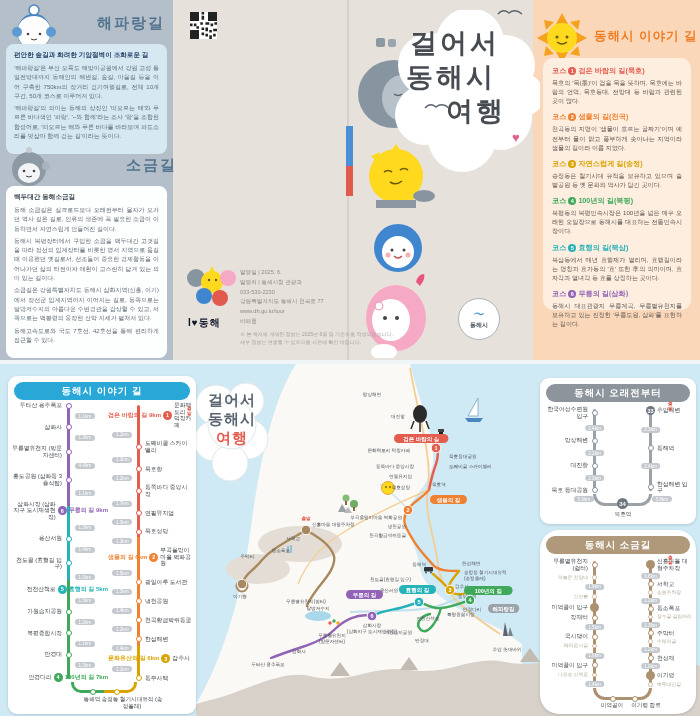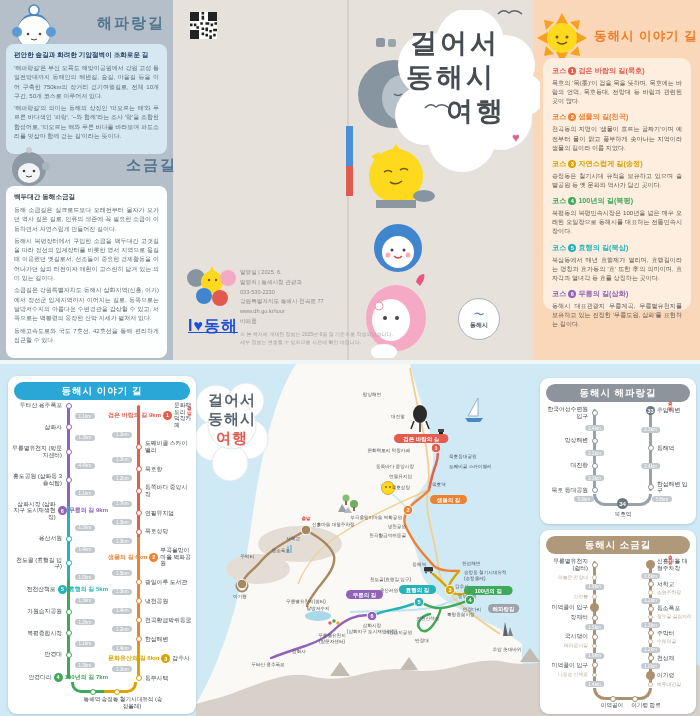--- a/index.html
+++ b/index.html
@@ -13,21 +13,21 @@
   .sec-title{font-size:15px;font-weight:bold;color:#53748f;letter-spacing:2px;text-align:right;}
   .txtbox{border-radius:8px;padding:7px 8px;overflow:hidden;}
   .box-hae{background:#d6e9f3;}
   .box-salt{background:#fdfefe;}
   .txtbox .hl{font-size:6.6px;font-weight:bold;color:#1d3a5f;margin:0 0 4px 0;}
   .box-salt .hl{color:#35404a;}
   .txtbox p{font-size:6px;line-height:1.55;color:#5f6b74;margin:0 0 3px 0;text-align:justify;}
   .qr{left:190px;top:12px;width:27px;height:27px;}
   .cover-line{font-weight:bold;color:#474c52;font-size:27px;letter-spacing:3px;line-height:1;}
   .heart{color:#e0628f;font-size:13px;}
-  .logo-ilove{font-size:16px;font-weight:bold;color:#1d4ed8;letter-spacing:1px;text-decoration:underline;}
+  .logo-ilove{font-size:10px;font-weight:bold;color:#0f172a;letter-spacing:1px;}
   .pub{font-size:5.6px;color:#8b8b8b;line-height:1.75;}
   .note{font-size:5px;color:#a0a0a0;line-height:1.6;}
   .citylogo{width:40px;height:40px;border-radius:50%;background:#fff;border:1.5px solid #aab3ba;display:flex;flex-direction:column;align-items:center;justify-content:center;}
   .citylogo .bird{color:#3f86cf;font-size:11px;line-height:1;}
   .citylogo .cname{font-size:6px;color:#4a5560;font-weight:bold;margin-top:1px;}
   .story-title{font-size:12.5px;font-weight:bold;color:#ef7d25;letter-spacing:1px;}
   .story-card{background:#fdeee0;border-radius:10px;padding:8px 9px;}
   .course{margin-bottom:7px;}
   .course-label{font-size:7.2px;font-weight:bold;display:flex;align-items:center;gap:2px;margin-bottom:2px;}
   .course-label .disc{display:inline-flex;width:8px;height:8px;border-radius:50%;color:#fff;font-size:5.5px;align-items:center;justify-content:center;flex:0 0 8px;}
@@ -80,21 +80,21 @@
   .scol-sr .rname{flex:1;}
   .scol-sr .vline{left:29px;background:linear-gradient(180deg,#e35d4f 0%,#e35d4f 48%,#ef8232 48%,#ef8232 88%,#d9a400 88%,#d9a400 100%);}
   .scol-sr .tag{left:26px;top:-5px;}
   .curve{position:absolute;height:11px;border-bottom:3px solid;box-sizing:border-box;}
   .curve-l{left:63px;top:306px;width:33px;border-left:3px solid #3fa85a;border-bottom-color:#3fa85a;border-bottom-left-radius:10px;}
   .curve-r{left:96px;top:306px;width:33px;border-right:3px solid #d9a400;border-bottom-color:#d9a400;border-bottom-right-radius:10px;}
   .bdot{position:absolute;width:4px;height:4px;border-radius:50%;background:#fff;border:1.5px solid #888;z-index:2;}
   .blbl{position:absolute;font-size:5.6px;color:#3f454b;text-align:center;line-height:1.2;}
   
   .hae-panel{left:540px;top:378px;width:156px;height:146px;}
-  .salt-panel{left:540px;top:530px;width:156px;height:184px;}
+  .salt-panel{left:540px;top:530px;width:156px;height:184px;border-radius:19px;}
   .u-cols{left:4px;top:28px;width:148px;}
   .hae-panel .u-cols{height:88px;}
   .salt-panel .u-cols{height:130px;}
   .ucol-l{width:78px;}
   .ucol-r{width:70px;}
   .ucol-l .rname{width:44px;text-align:right;}
   .ucol-r .zside{flex:0 0 22px;}
   .ucol-r .rname{flex:1;}
   .ucol-l .vline{left:49px;}
   .ucol-r .vline{left:27px;}
@@ -313,21 +313,21 @@
           <span style="color: rgb(37, 178, 184);">코스</span>
           <span class="disc" style="background: rgb(37, 178, 184);">5</span>
           <span style="color: rgb(37, 178, 184);">효행의 길(북삼)</span>
         </div>
         <p>북삼동에서 매년 효행제가 열리며, 효행길이라는 명칭과 효가동의 '효' 또한 孝의 의미이며, 효자각과 열녀각 등 효를 상징하는 곳이다.</p>
       </div>
       <div class="course">
         <div class="course-label">
           <span style="color: rgb(145, 99, 182);">코스</span>
           <span class="disc" style="background: rgb(145, 99, 182);">6</span>
-          <span style="color: rgb(145, 99, 182);">무릉의 길(삼화)</span>
+          <span style="color: rgb(145, 99, 182); font-family: Liberation Serif, serif;">무릉의 길(삼화)</span>
         </div>
         <p>동해시 대표관광지 무릉계곡, 무릉별유천지를 보유하고 있는 진정한 '무릉도원, 삼화'를 표현하는 길이다.</p>
       </div>
     </div>
 
   <div class="abs gap-strip"></div>
 
   <svg id="map-svg" class="abs map-wrap" viewBox="0 0 700 352">
     <rect width="700" height="352" fill="#cfe9f5"></rect>
 
@@ -867,21 +867,21 @@
     </div>
     <div class="curve curve-l"></div>
     <div class="curve curve-r"></div>
     <span class="bdot" style="left:82px;top:313px;border-color:#3fa85a"></span>
     <span class="bdot" style="left:106px;top:313px;border-color:#d9a400"></span>
     <div class="blbl" style="left:58px;top:320px;width:52px">동해역</div>
     <div class="blbl" style="left:92px;top:320px;width:64px">송정동 철기시대유적 (송정올레)</div>
   </div>
 
   <div class="abs card hae-panel pill-on-line">
-    <div class="card-head head-gray">동해시 해파랑길</div>
+    <div class="card-head head-gray">동해시 오래전부터</div>
     <div class="cols u-cols">
       <div class="scol ucol-l">
         <div class="vline"></div>
 
       <div class="srow">
             <span class="rname">한국여성수련원 입구</span>
             <span class="zdot">
               <span class="dot" style="border-color: rgb(141, 148, 156);"></span>
             </span>
 

